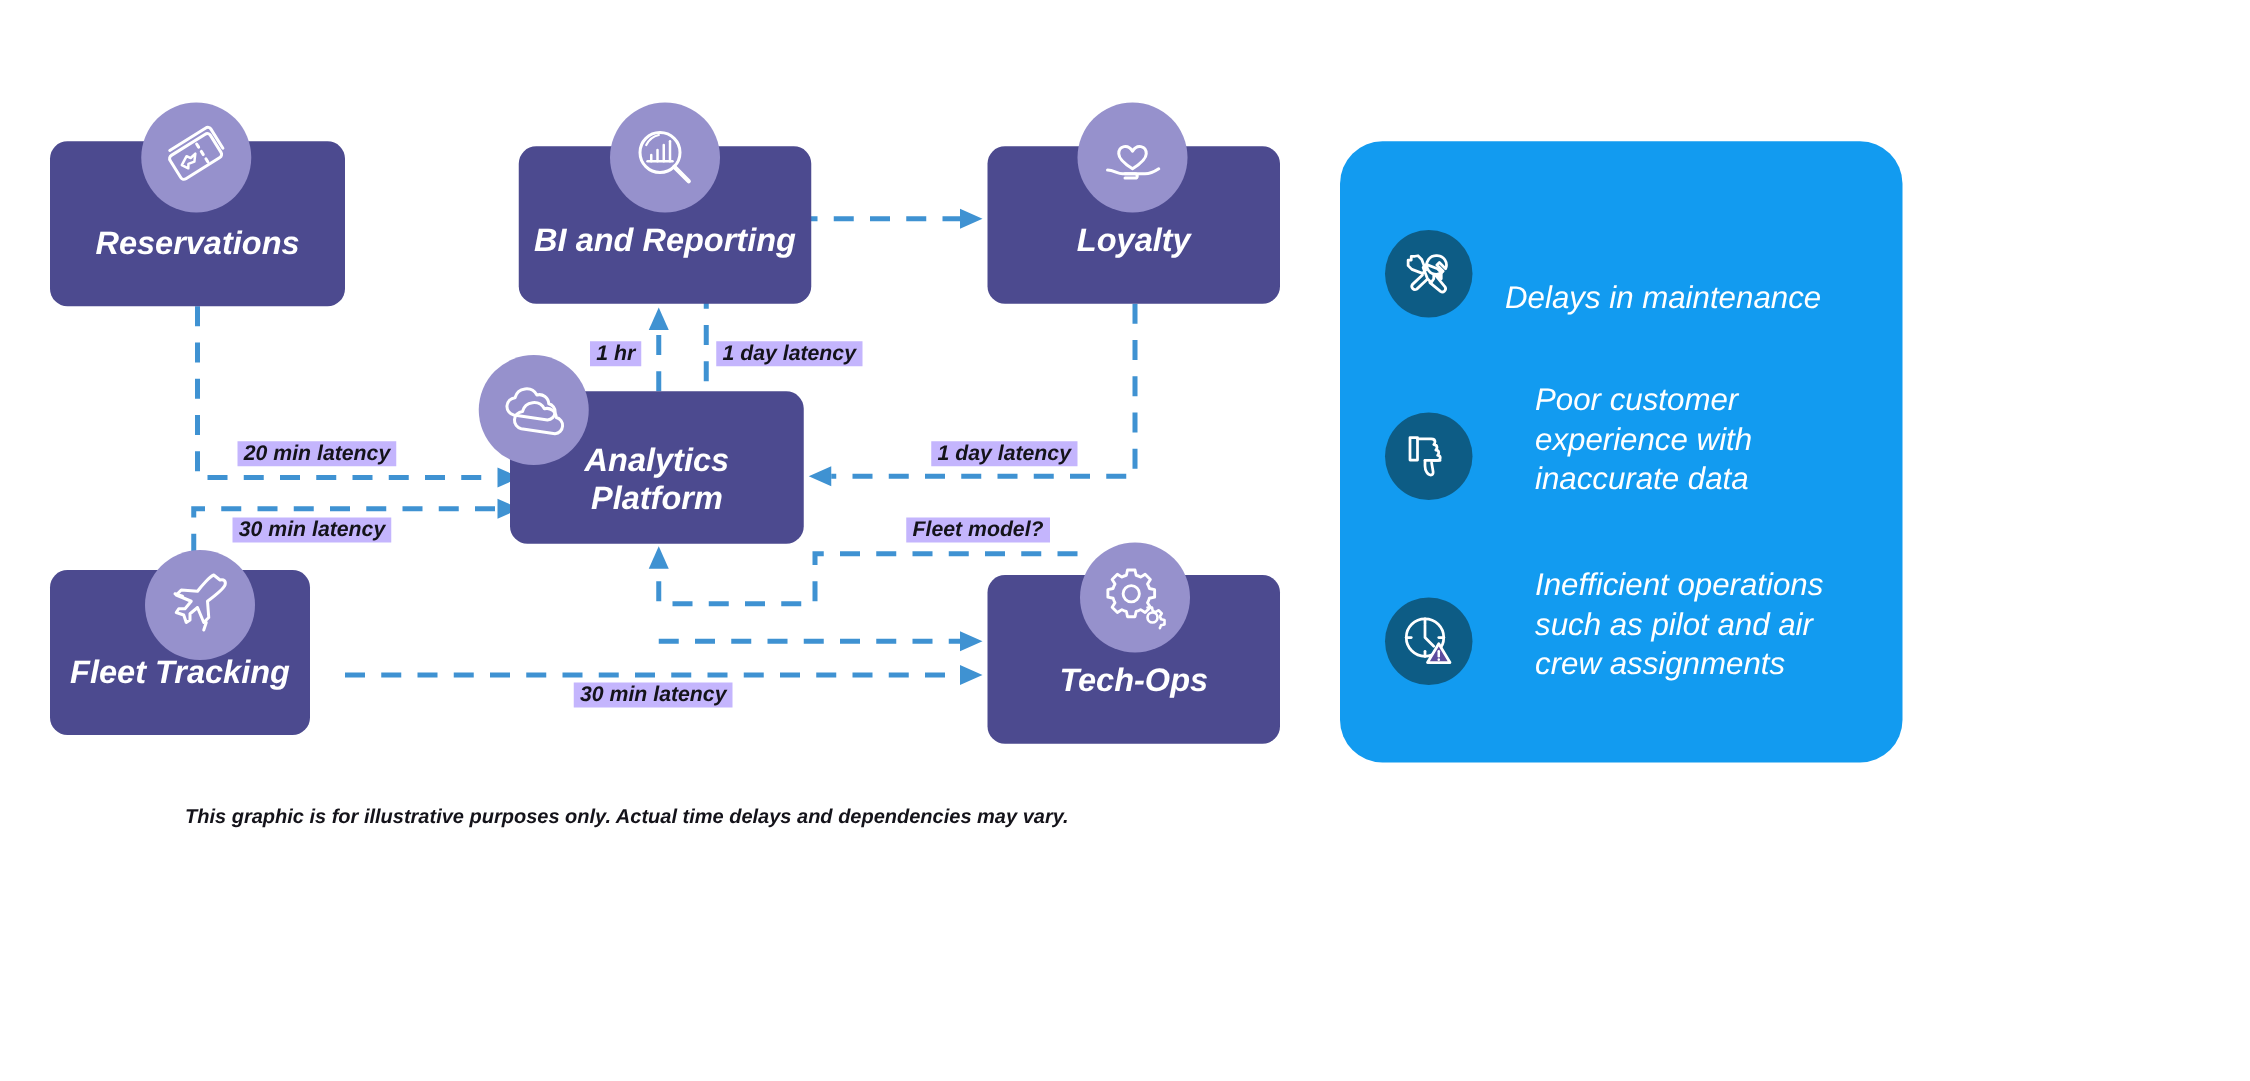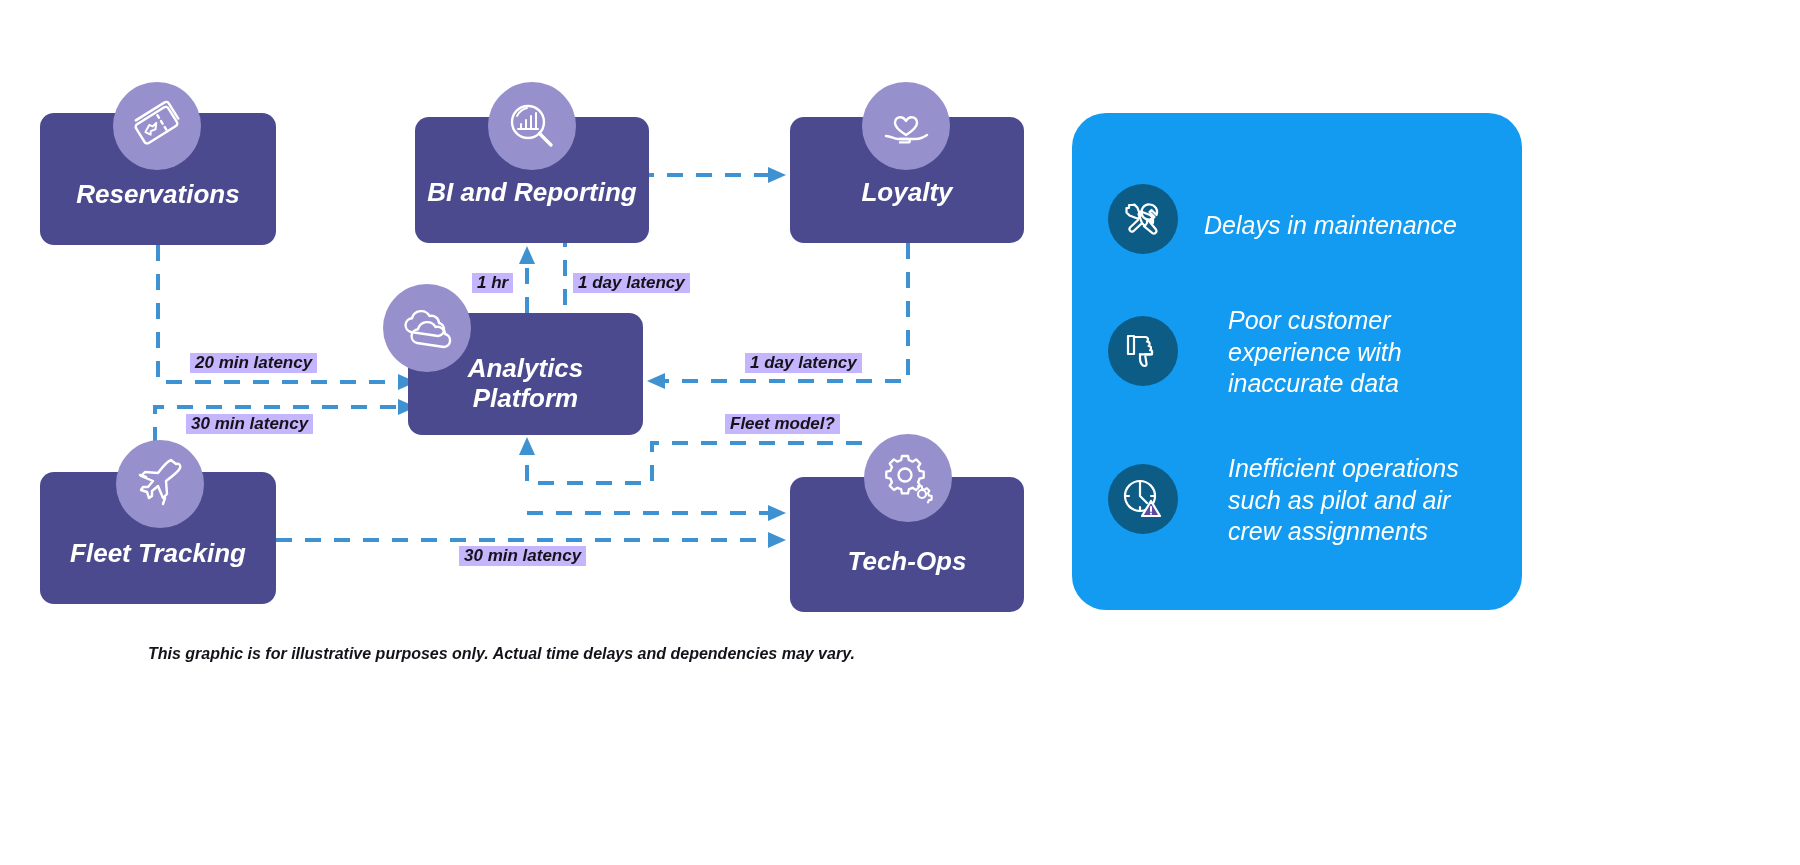--- a/index.html
+++ b/index.html
@@ -67,24 +67,24 @@
 
   #node-bi          { left: 415px; top: 117px; width: 234px; height: 126px; }
   #icon-bi          { left: 488px; top: 82px; }
 
   #node-loyalty     { left: 790px; top: 117px; width: 234px; height: 126px; }
   #icon-loyalty     { left: 862px; top: 82px; }
 
   #node-analytics   { left: 408px; top: 313px; width: 235px; height: 122px; }
   #icon-analytics   { left: 383px; top: 284px; }
 
-  #node-fleet       { left: 40px;  top: 472px; width: 236px; height: 132px; }
+  #node-fleet       { left: 40px;  top: 456px; width: 208px; height: 132px; }
   #icon-fleet       { left: 116px; top: 440px; }
 
-  #node-techops     { left: 790px; top: 477px; width: 234px; height: 135px; }
+  #node-techops     { left: 790px; top: 460px; width: 234px; height: 135px; }
   #icon-techops     { left: 864px; top: 434px; }
 
   
   #node-analytics .node-label { padding-bottom: 22px; }
 
   
   .flow-label {
     position: absolute;
     color: #14131a;
     font-size: 17px;
@@ -102,21 +102,21 @@
     top: 113px;
     width: 450px;
     height: 497px;
     background: #129bf0;
     border-radius: 34px;
     z-index: 3;
   }
   .insight {
     position: absolute;
     display: flex;
-    align-items: center;
+    align-items: flex-end;
     left: 36px;
     width: 392px;
   }
   #insight-0 { top: 71px; }
   #insight-1 { top: 190px; }
   #insight-2 { top: 338px; }
 
   .insight-icon {
     width: 70px;
     height: 70px;

